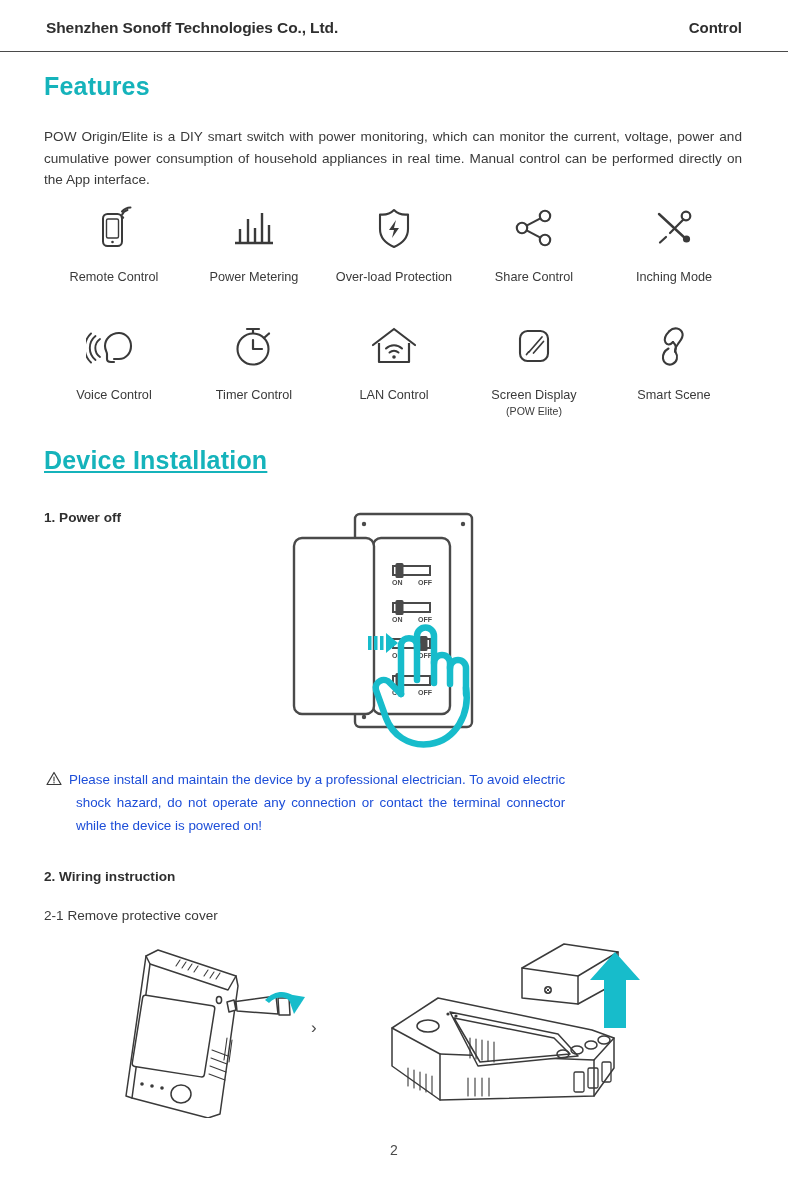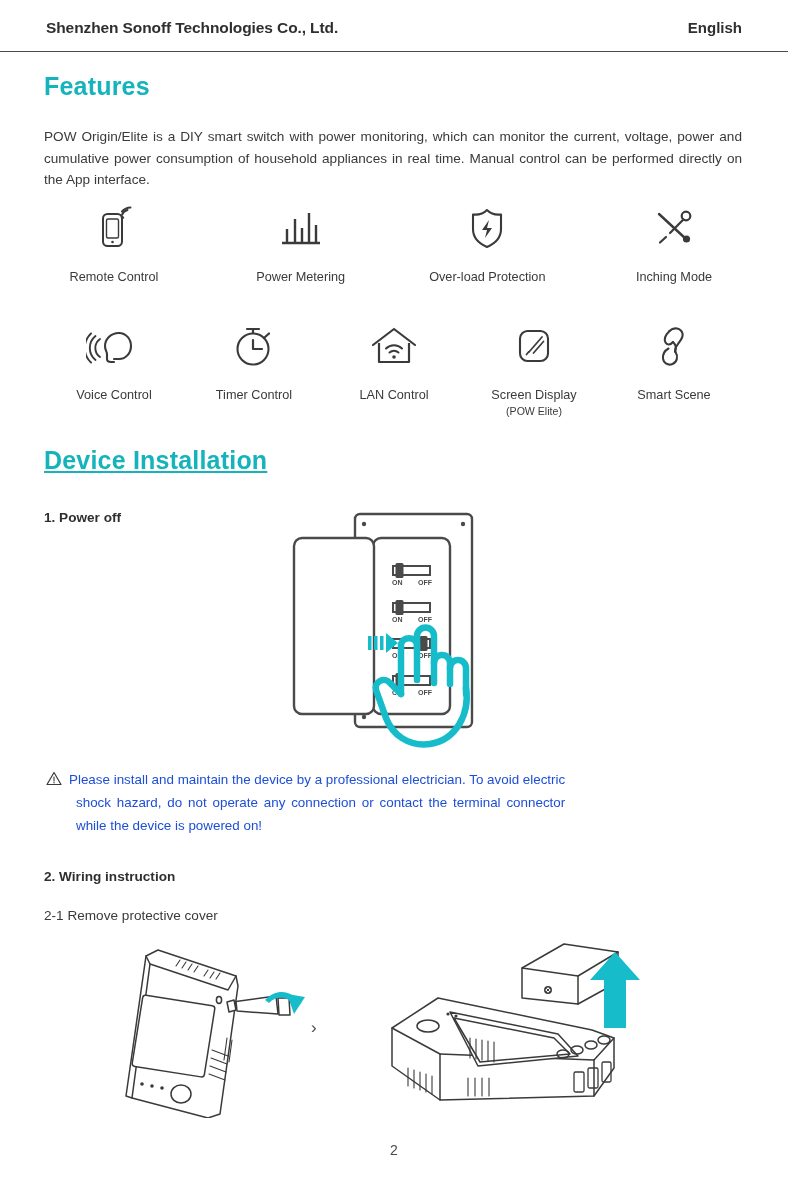--- a/index.html
+++ b/index.html
@@ -198,21 +198,21 @@
     color: #4a4a4a;
   }
 </style>
 </head>
 <body>
 
 <div class="page">
 
   <div class="header">
     <div class="header-company">Shenzhen Sonoff Technologies Co., Ltd.</div>
-    <div class="header-lang">English</div>
+    <div class="header-lang">Control</div>
   </div>
 
   <div class="h1-teal" id="features-heading">Features</div>
 
   <div class="intro">POW Origin/Elite is a DIY smart switch with power monitoring, which can monitor the current, voltage, power and cumulative power consumption of household appliances in real time. Manual control can be performed directly on the App interface.</div>
 
   <div class="feature-row" id="feature-row-1">
 
     <div class="feature-item">
       <div class="feature-icon">
@@ -245,20 +245,32 @@
     <div class="feature-item">
       <div class="feature-icon">
         <svg width="50" height="50" viewBox="0 0 50 50">
           <path d="M25 7 C29 11 35 12 39 11.5 L39 26 C39 35 32 41 25 44 C18 41 11 35 11 26 L11 11.5 C15 12 21 11 25 7 Z" fill="none" stroke="#3a3a3a" stroke-width="2.1" stroke-linejoin="round"></path>
           <path d="M27 17 L20 27 L25 27 L23 35 L30 25 L25 25 Z" fill="#3a3a3a"></path>
         </svg>
       </div>
       <div class="feature-label">Over-load Protection</div>
     </div>
 
+    <div class="feature-item">
+      <div class="feature-icon">
+        <svg width="50" height="50" viewBox="0 0 50 50">
+          <circle cx="13" cy="25" r="5.2" fill="none" stroke="#3a3a3a" stroke-width="2.1"></circle>
+          <circle cx="36" cy="13" r="5.2" fill="none" stroke="#3a3a3a" stroke-width="2.1"></circle>
+          <circle cx="36" cy="37" r="5.2" fill="none" stroke="#3a3a3a" stroke-width="2.1"></circle>
+          <line x1="17.6" y1="22.6" x2="31.4" y2="15.4" stroke="#3a3a3a" stroke-width="2.1"></line>
+          <line x1="17.6" y1="27.4" x2="31.4" y2="34.6" stroke="#3a3a3a" stroke-width="2.1"></line>
+        </svg>
+      </div>
+      <div class="feature-label">Share Control</div>
+    </div>
 
     <div class="feature-item">
       <div class="feature-icon">
         <svg width="52" height="50" viewBox="0 0 52 50">
           <line x1="11" y1="11" x2="38" y2="36" stroke="#3a3a3a" stroke-width="2.4" stroke-linecap="round"></line>
           <circle cx="38.5" cy="36" r="3.6" fill="#3a3a3a"></circle>
           <circle cx="38" cy="13" r="4.3" fill="none" stroke="#3a3a3a" stroke-width="2.2"></circle>
           <line x1="35.4" y1="16.4" x2="22" y2="30" stroke="#3a3a3a" stroke-width="2.2" stroke-linecap="round"></line>
           <line x1="18" y1="34" x2="12" y2="39.5" stroke="#3a3a3a" stroke-width="2.2" stroke-linecap="round"></line>
         </svg>

